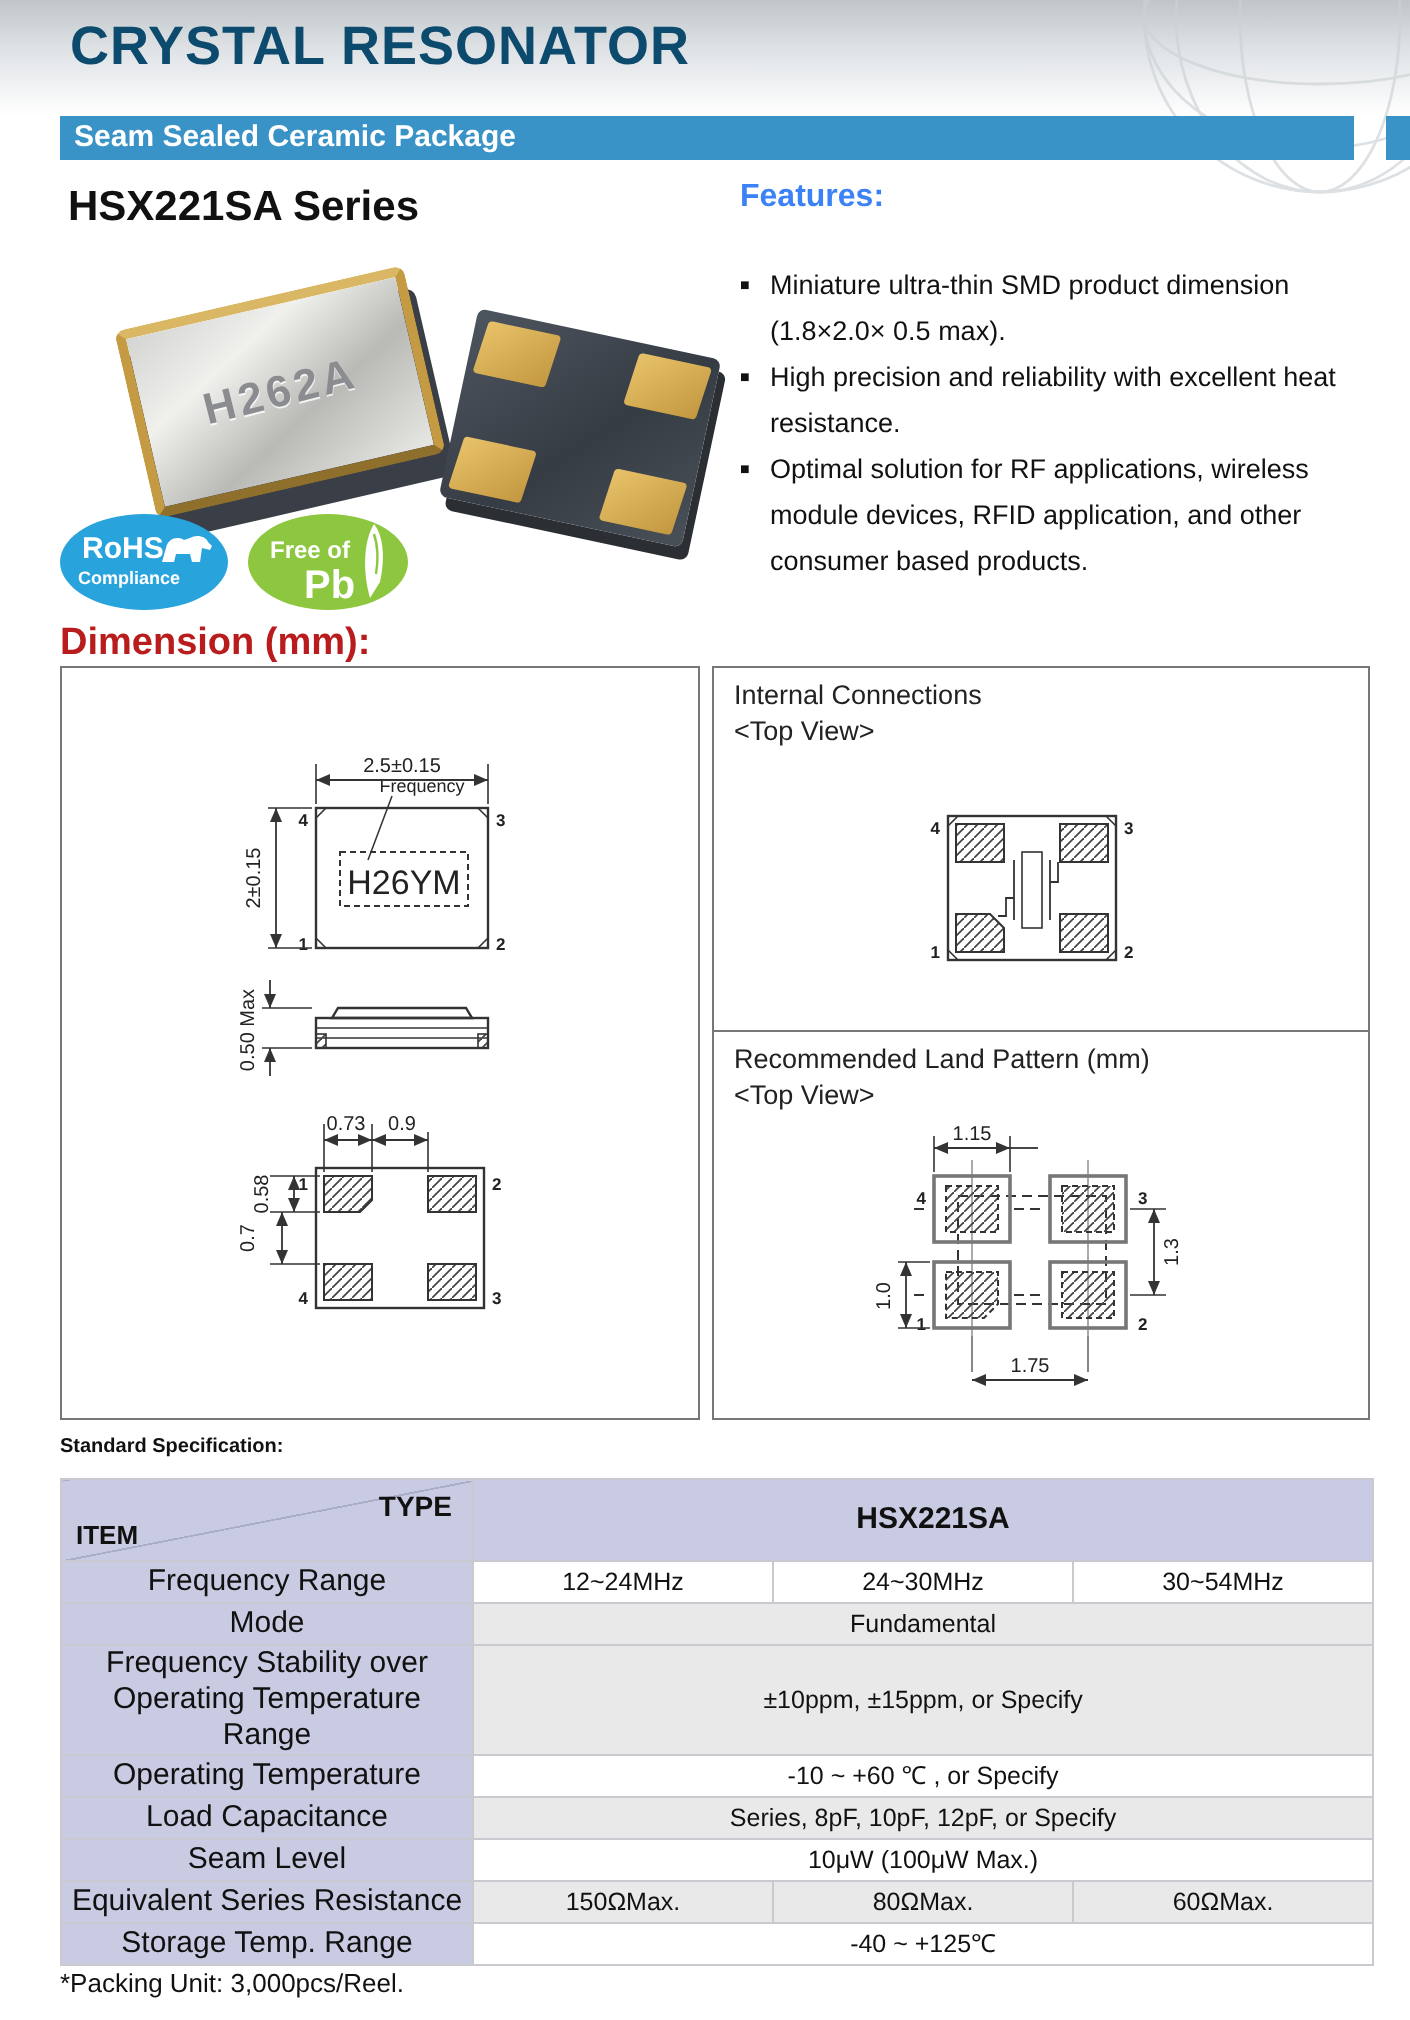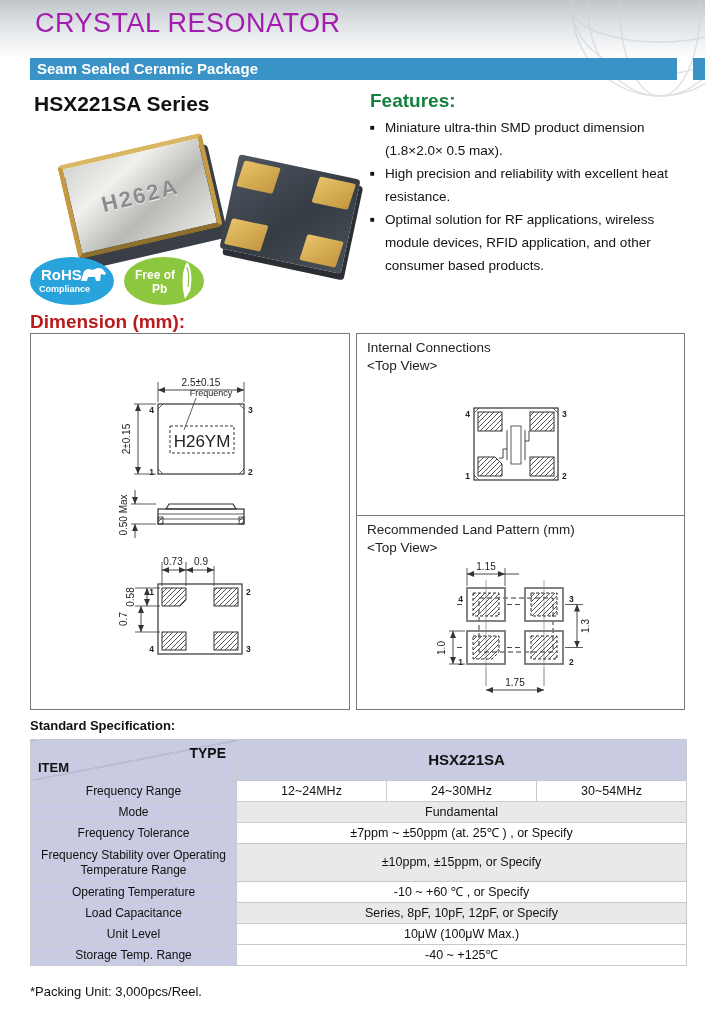--- a/index.html
+++ b/index.html
@@ -2,28 +2,28 @@
 <html><head>
 <meta charset="utf-8">
 <style>
   html,body{margin:0;padding:0;background:#fff;}
   .page{position:relative;width:705px;height:1010px;background:#fff;overflow:hidden;
         font-family:"Liberation Sans",sans-serif;color:#1a1a1a;}
   
   .hdr-grad{position:absolute;left:0;top:0;width:705px;height:58px;
             background:linear-gradient(180deg,#bfc5c9 0%,#dde1e4 40%,#ffffff 100%);}
   .globe{position:absolute;right:0;top:0;}
-  .title{position:absolute;left:35px;top:8px;font-size:27px;font-weight:normal;letter-spacing:.5px;color:#a21caf;}
+  .title{position:absolute;left:35px;top:8px;font-size:27px;font-weight:bold;letter-spacing:.5px;color:#0c4a6e;}
   .banner{position:absolute;left:30px;top:58px;width:647px;height:22px;background:#3a93c6;
           color:#fff;font-size:15px;font-weight:bold;line-height:22px;padding-left:7px;box-sizing:border-box;}
   .banner-chip{position:absolute;left:693px;top:58px;width:12px;height:22px;background:#3a93c6;}
   .series{position:absolute;left:34px;top:92px;font-size:21px;font-weight:bold;color:#111;text-align:center;}
   
   .features{position:absolute;left:370px;top:90px;width:320px;}
-  .feat-head{font-size:19px;font-weight:bold;color:#15803d;margin-bottom:4px;}
+  .feat-head{font-size:16px;font-weight:bold;color:#3b82f6;margin-bottom:23px;}
   .feat{display:flex;font-size:13.5px;line-height:23px;color:#111;}
   .feat .bullet{font-size:8px;line-height:24px;margin-right:5px;flex:0 0 10px;}
   
   .chip1{position:absolute;left:66px;top:148px;width:148px;height:96px;transform:rotate(-13deg);}
   .chip1 .body{position:absolute;left:3px;top:12px;right:-3px;bottom:-12px;background:#3a3f47;border-radius:5px;}
   .chip1 .lid{position:absolute;inset:0;border-radius:5px;box-sizing:border-box;
       background:linear-gradient(150deg,#d4d5d2 0%,#f0f0ed 30%,#b9bab6 62%,#e7e7e4 100%);
       border:5px solid #c49a42;border-top-color:#dab764;border-bottom-color:#8f6f2c;
       display:flex;align-items:center;justify-content:center;}
   .chip1 .mark{font-size:22px;font-weight:bold;color:#8b8c90;letter-spacing:2px;transform:rotate(-1deg);
@@ -35,43 +35,43 @@
       border-radius:2px;transform:skewX(-6deg);}
   .chip2 .tl{left:5px;top:5px}.chip2 .tr{right:5px;top:5px}
   .chip2 .bl{left:5px;bottom:5px}.chip2 .br{right:5px;bottom:5px}
   
   .rohs{position:absolute;left:30px;top:257px;width:84px;height:48px;background:#29a3dc;border-radius:50%;color:#fff;text-align:center;}
   .rohs .l1{position:absolute;left:11px;top:9px;font-size:15px;font-weight:bold;}
   .rohs .l2{position:absolute;left:9px;top:27px;font-size:9px;font-weight:bold;}
   .rohs .bear{position:absolute;right:7px;top:9px;width:28px;height:17px;}
   .pb{position:absolute;left:124px;top:257px;width:80px;height:48px;background:#8dc63f;border-radius:50%;color:#fff;}
   .pb .l1{position:absolute;left:11px;top:11px;font-size:12px;font-weight:bold;}
-  .pb .l2{position:absolute;left:28px;top:25px;font-size:12px;font-weight:bold;}
+  .pb .l2{position:absolute;left:28px;top:25px;font-size:20px;font-weight:bold;}
   .pb .bird{position:absolute;right:9px;top:4px;width:17px;height:40px;}
   
   .dim-head{position:absolute;left:30px;top:311px;font-size:19px;font-weight:bold;color:#b91c1c;}
   .box{position:absolute;background:#fff;box-sizing:border-box;border:1px solid #777;}
   .box-left{left:30px;top:333px;width:320px;height:377px;}
   .box-ic{left:356px;top:333px;width:329px;height:203px;}
   .box-lp{left:356px;top:515px;width:329px;height:195px;}
   .box .dsvg{position:absolute;left:0;top:0;}
   .box-title{position:absolute;left:10px;font-size:13.5px;color:#222;line-height:18px;}
   .t1{top:5px}.t2{top:23px}
   svg text{fill:#222;font-family:"Liberation Sans",sans-serif;}
   .pin{font-size:8.5px;font-weight:bold;}
   .dimt{font-size:10px;}
   .thin{stroke:#333;stroke-width:.8;fill:none;}
   .dln{stroke:#333;stroke-width:.9;fill:none;}
   .outl{stroke:#333;stroke-width:1.2;fill:none;}
   
-  .spec-head{position:absolute;left:30px;top:718px;font-size:13px;font-weight:bold;color:#111;text-align:center;}
+  .spec-head{position:absolute;left:30px;top:718px;font-size:10px;font-weight:bold;color:#111;text-align:center;}
   table.spec{position:absolute;left:30px;top:739px;width:656px;border-collapse:collapse;table-layout:fixed;
       font-size:12.5px;color:#111;}
   .spec td{border:1px solid #c9c9cf;text-align:center;padding:0 2px;height:20px;line-height:1.2;}
-  .spec .lab{background:#c8cbe2;font-size:12px;}
+  .spec .lab{background:#c8cbe2;font-size:15px;}
   .spec .g{background:#e9e9e9;}
   .spec .hrow td{height:40px;padding-left:12px;}
   .spec .diag{position:relative;background-color:#c8cbe2;
       background-image:linear-gradient(to bottom right,rgba(0,0,0,0) 49.4%,#a9aec6 49.4%,#a9aec6 50.6%,rgba(0,0,0,0) 50.6%);}
   .spec .diag .type{position:absolute;right:10px;top:5px;font-weight:bold;font-size:14px;}
   .spec .diag .item{position:absolute;left:7px;bottom:4px;font-weight:bold;font-size:13px;margin-top:40px;}
   .spec .model{font-weight:bold;font-size:15px;background:#c8cbe2;}
   .spec .tall td{height:37px;}
   .footnote{position:absolute;left:30px;top:984px;font-size:13px;color:#111;}
 </style>
@@ -299,39 +299,41 @@
     <tr>
       <td class="lab">Frequency Range</td>
       <td>12~24MHz</td>
       <td>24~30MHz</td>
       <td>30~54MHz</td>
     </tr>
     <tr>
       <td class="lab">Mode</td>
       <td class="g" colspan="3">Fundamental</td>
     </tr>
-    <tr>
-      <td class="lab">Frequency Tolerance</td>
-      <td colspan="3">±7ppm ~ ±50ppm (at. 25℃ ) , or Specify</td>
-    </tr>
     <tr class="tall">
       <td class="lab">Frequency Stability over Operating Temperature Range</td>
       <td class="g" colspan="3">±10ppm, ±15ppm, or Specify</td>
     </tr>
     <tr>
       <td class="lab">Operating Temperature</td>
       <td colspan="3">-10 ~ +60 ℃ , or Specify</td>
     </tr>
     <tr>
       <td class="lab">Load Capacitance</td>
       <td class="g" colspan="3">Series, 8pF, 10pF, 12pF, or Specify</td>
     </tr>
     <tr>
-      <td class="lab">Unit Level</td>
+      <td class="lab">Seam Level</td>
       <td colspan="3">10μW (100μW Max.)</td>
+    </tr>
+    <tr>
+      <td class="lab">Equivalent Series Resistance</td>
+      <td class="g">150ΩMax.</td>
+      <td class="g">80ΩMax.</td>
+      <td class="g">60ΩMax.</td>
     </tr>
     <tr>
       <td class="lab">Storage Temp. Range</td>
       <td colspan="3">-40 ~ +125℃</td>
     </tr>
   </tbody>
     </table>
 
   <div class="footnote">*Packing Unit: 3,000pcs/Reel.</div>
 

